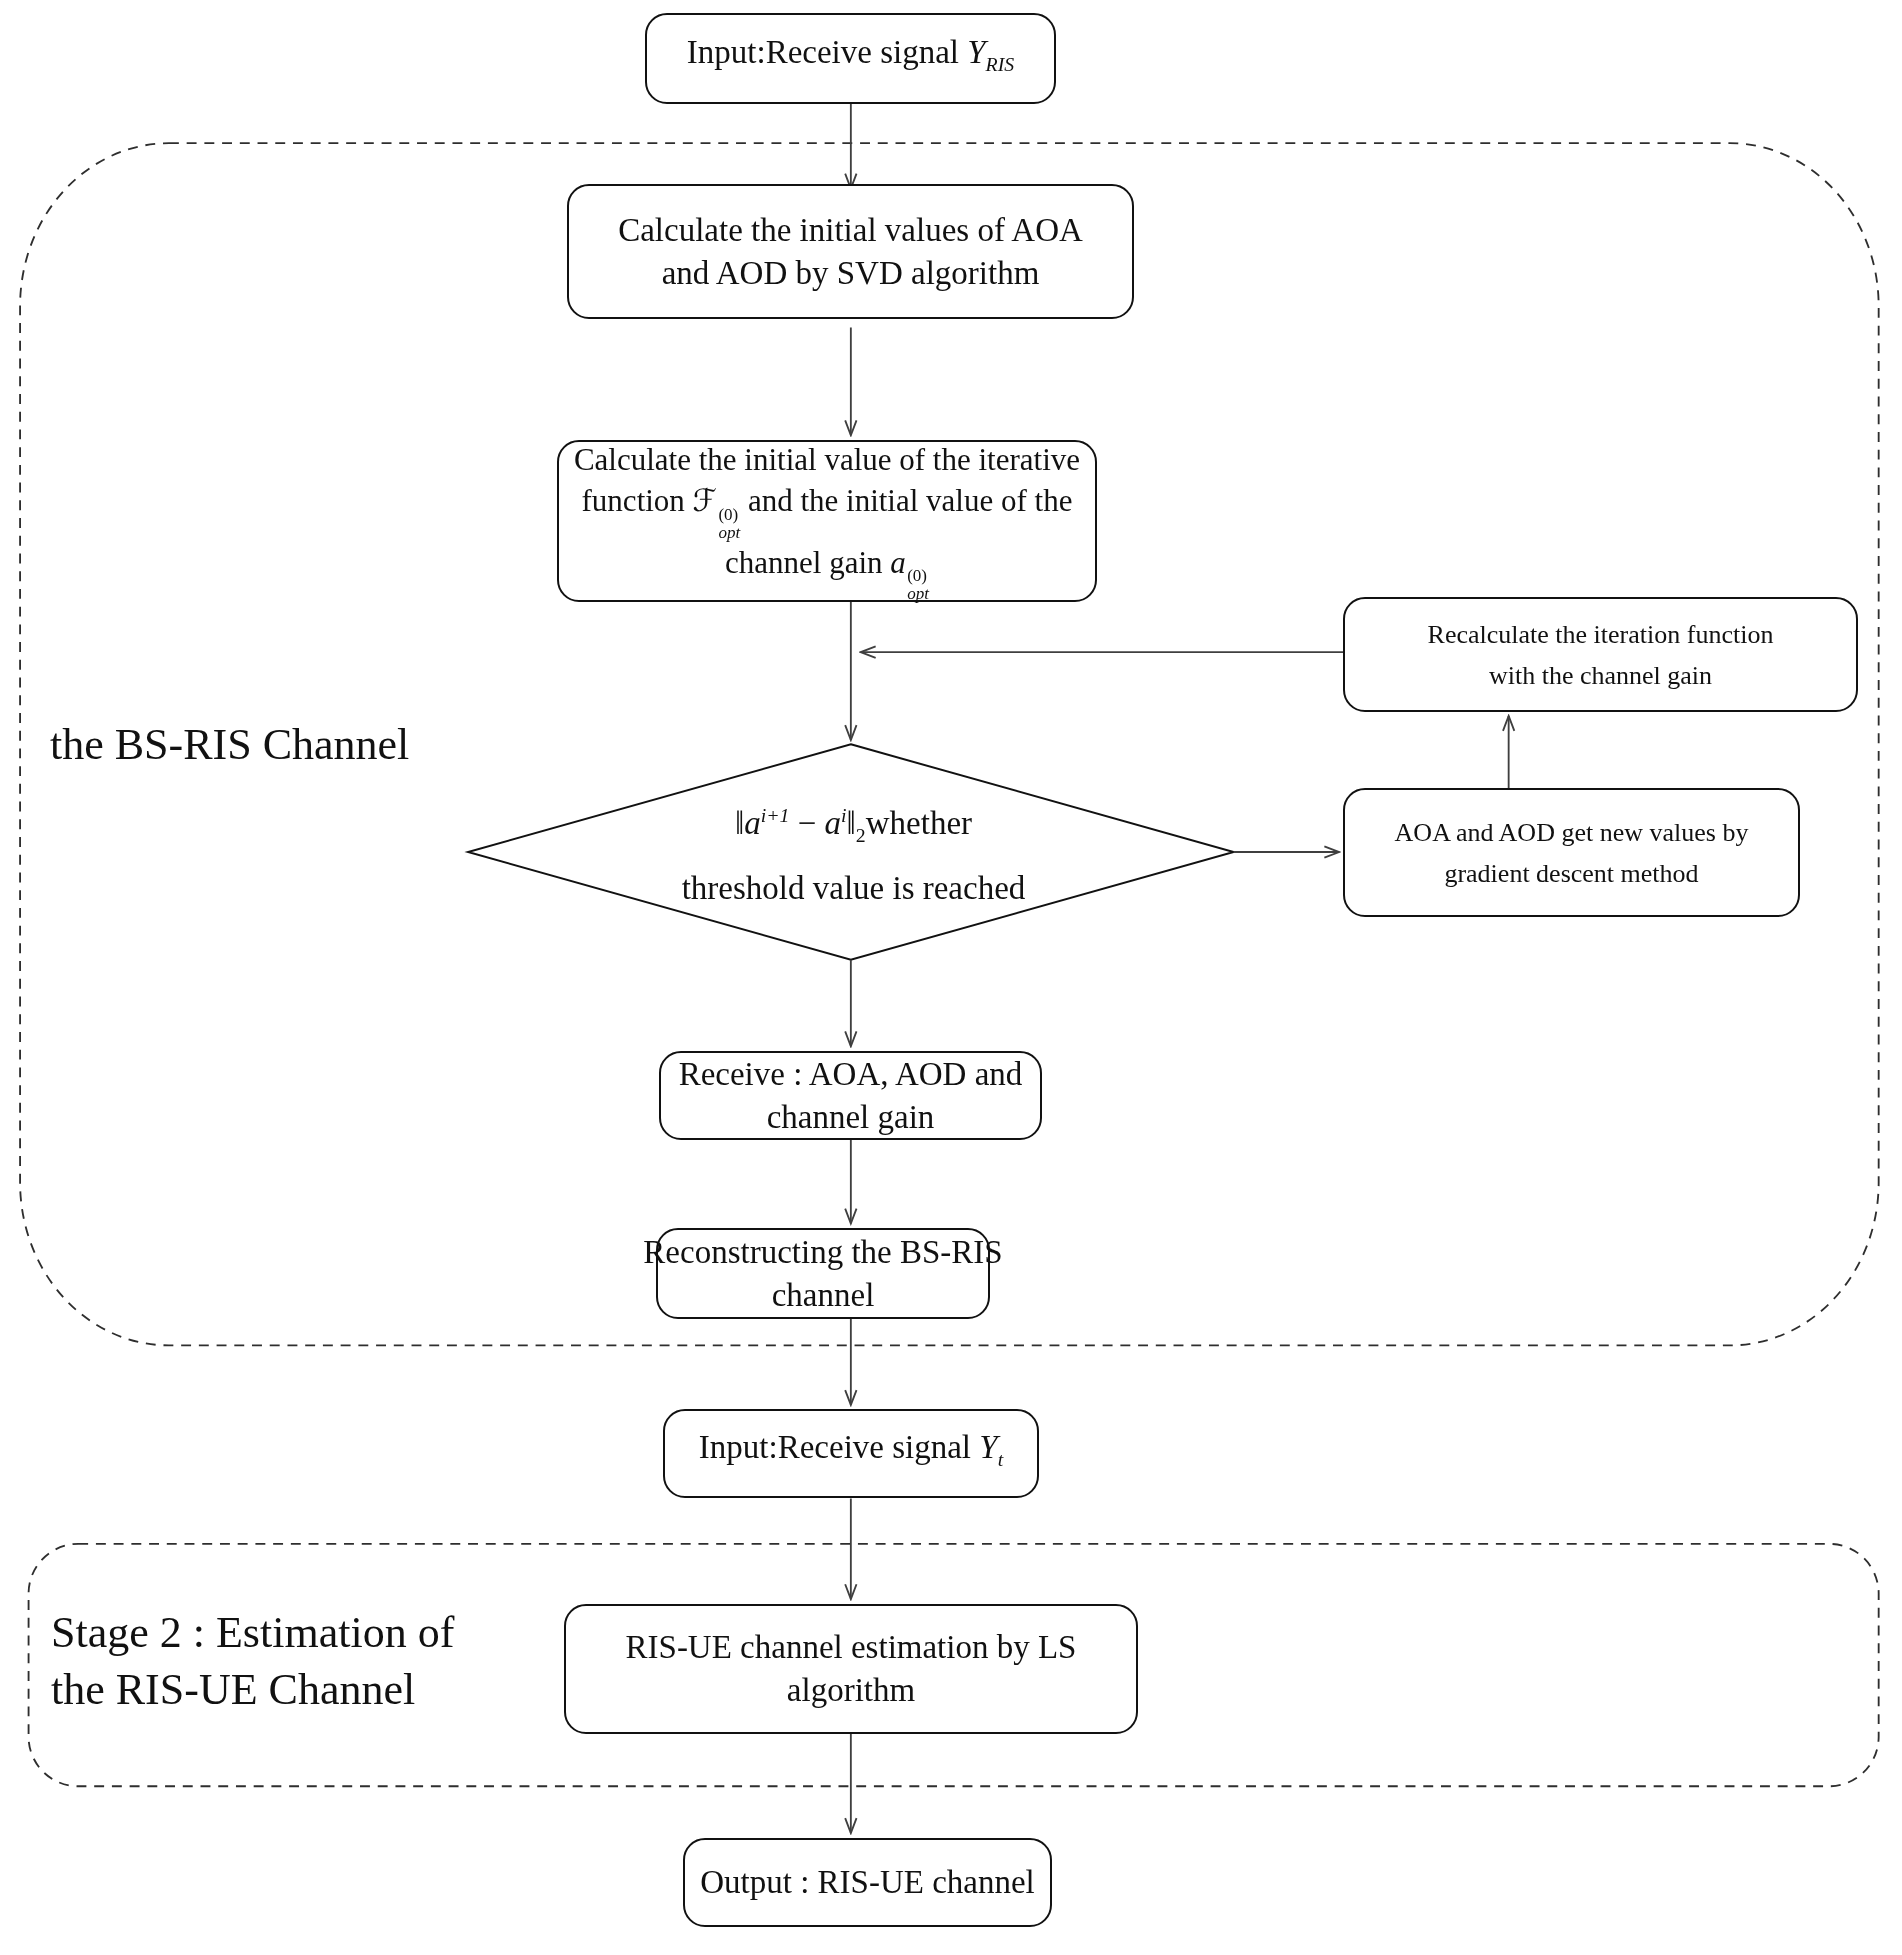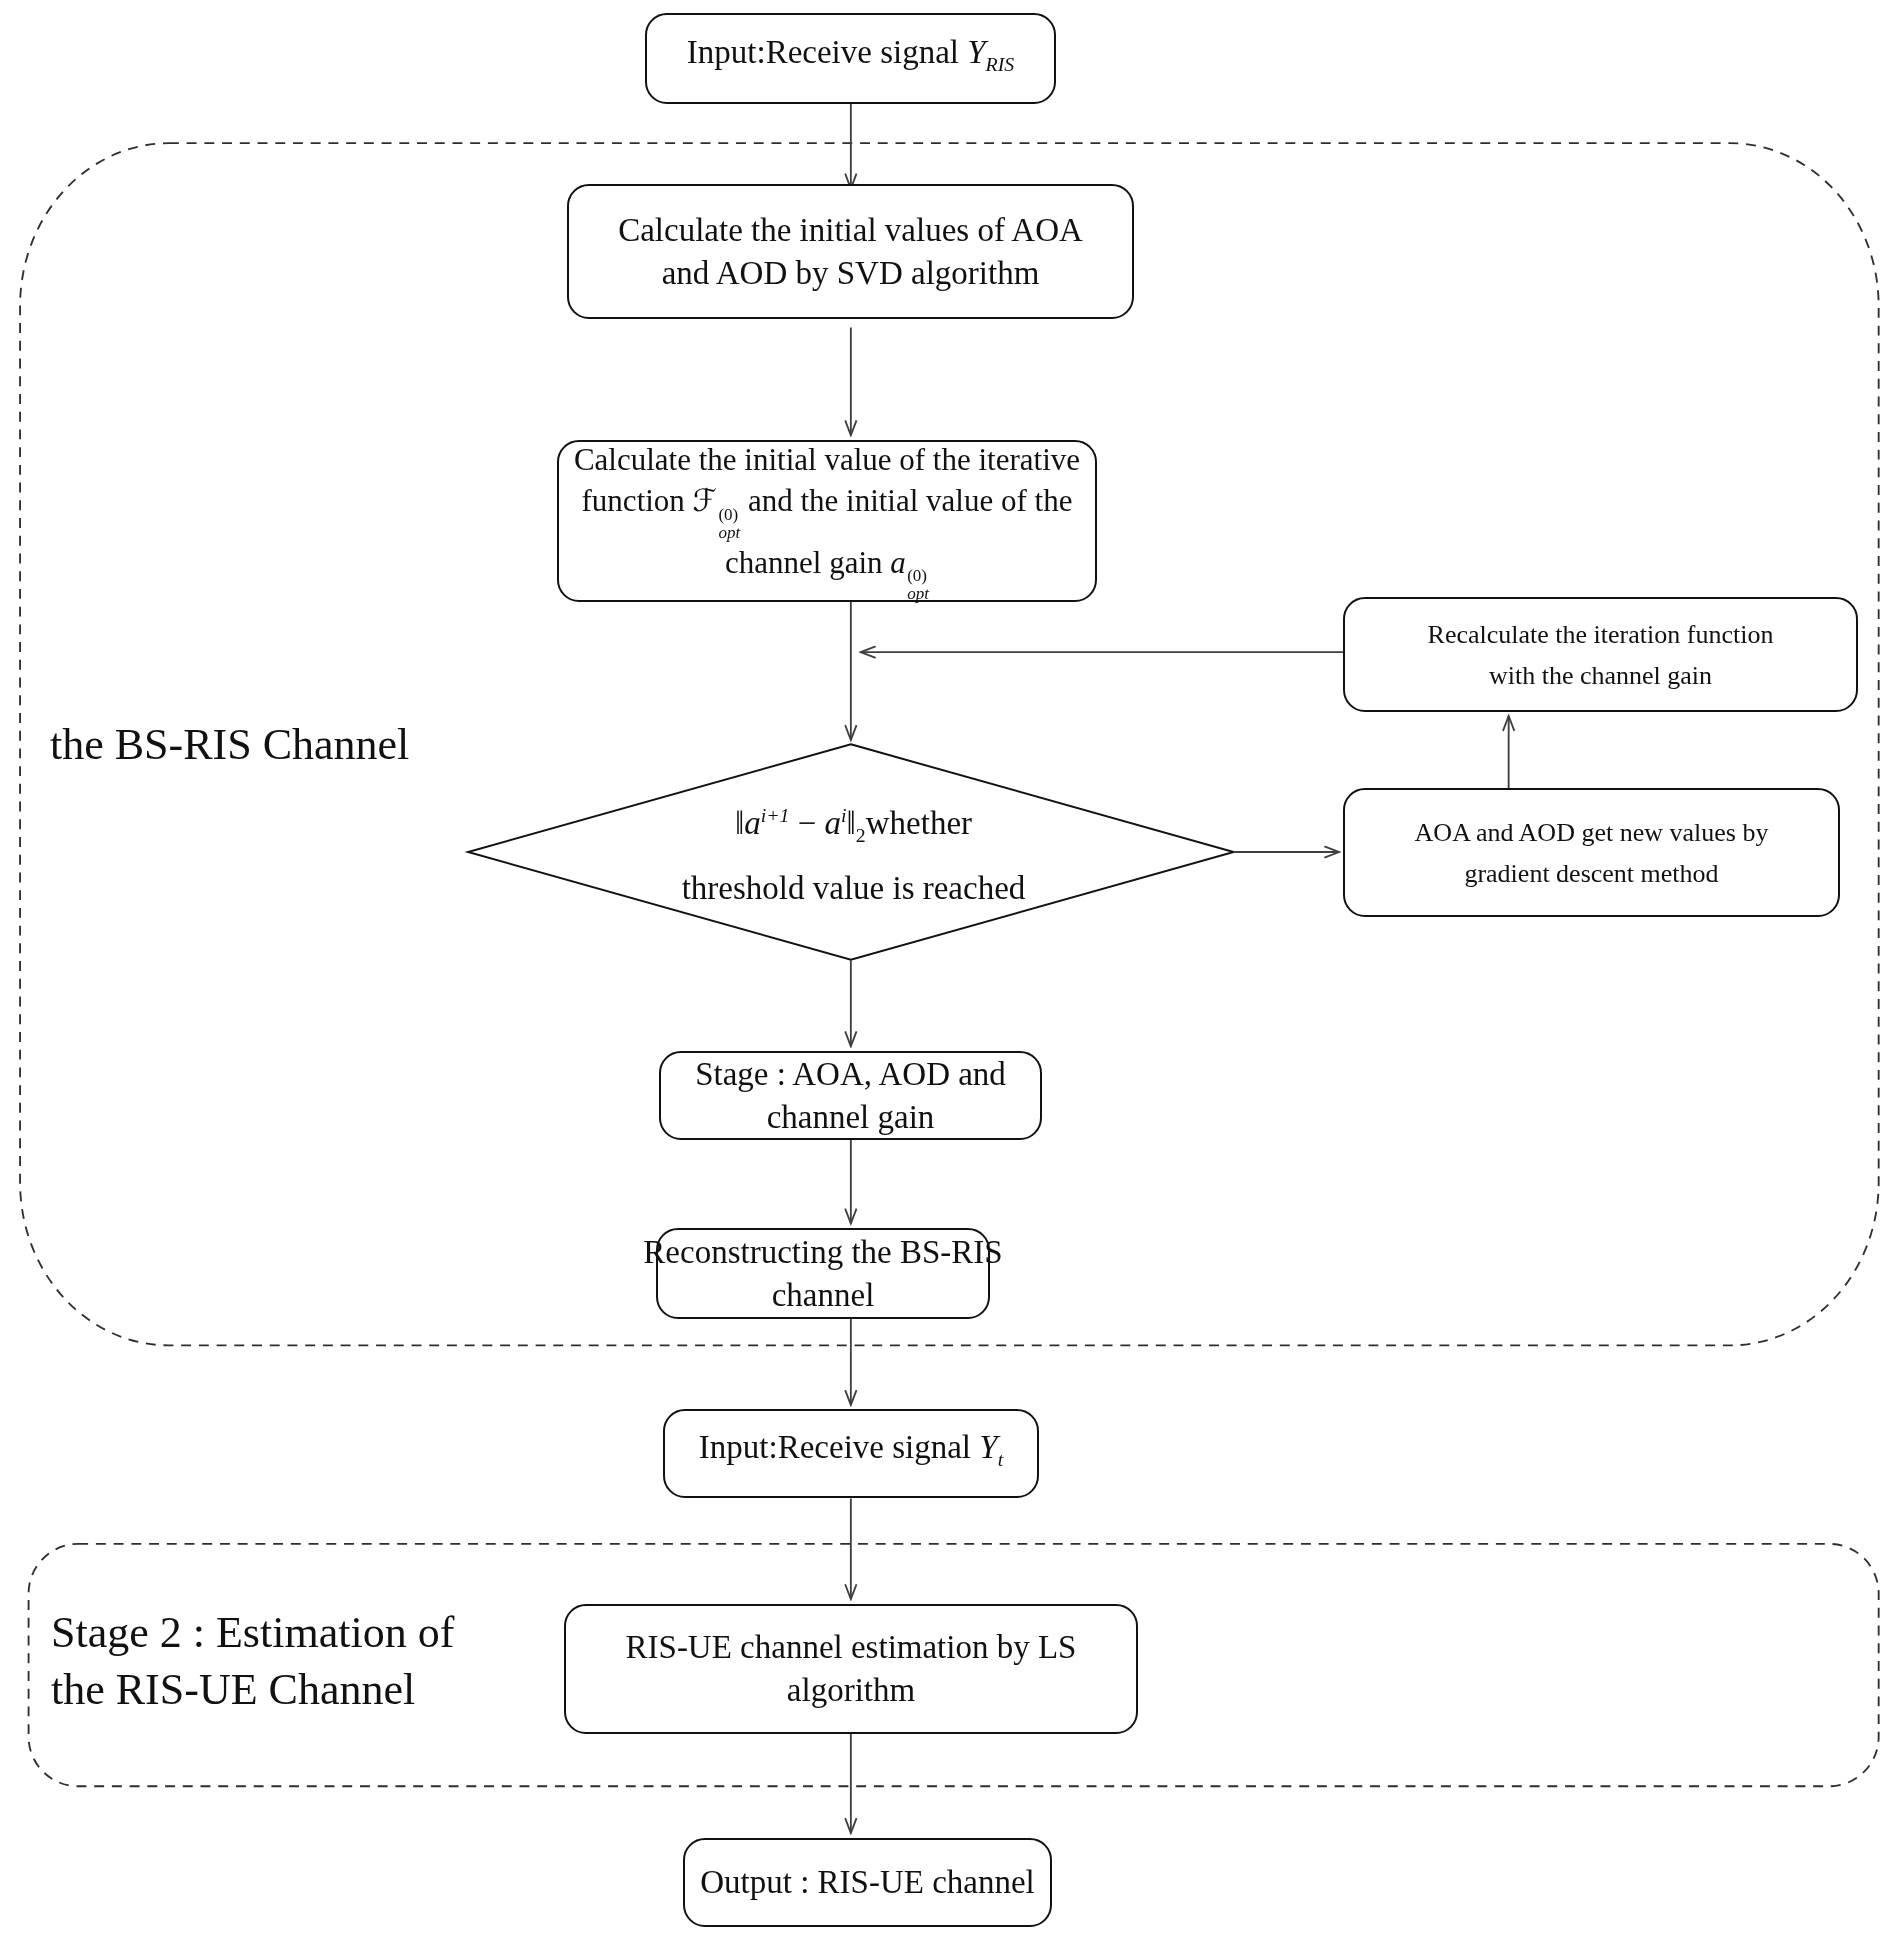--- a/index.html
+++ b/index.html
@@ -86,26 +86,26 @@
 </div>
 
 <div class="dtext" style="left:560px;top:778px;width:587px;height:147px;">
   <div><span>‖</span><span class="seg-i">a</span><span class="seg-isup">i+1</span><span> − </span><span class="seg-i">a</span><span class="seg-isup">i</span><span>‖</span><span class="seg-sub">2</span><span>whether</span><br><span>threshold value is reached</span></div>
 </div>
 
 <div class="node side" style="left:1343px;top:597px;width:515px;height:115px;">
   <div><span>Recalculate the iteration function</span><br><span>with the channel gain</span></div>
 </div>
 
-<div class="node side" style="left:1343px;top:788px;width:497px;height:129px;">
+<div class="node side" style="left:1343px;top:788px;width:457px;height:129px;">
   <div><span>AOA and AOD get new values by</span><br><span>gradient descent method</span></div>
 </div>
 
 <div class="node" style="left:659px;top:1051px;width:383px;height:89px;">
-  <div><span>Stage : AOA, AOD and</span><br><span>channel gain</span></div>
+  <div><span>Receive : AOA, AOD and</span><br><span>channel gain</span></div>
 </div>
 
 <div class="node" style="left:656px;top:1228px;width:334px;height:91px;">
   <div><span>Reconstructing the BS-RIS</span><br><span>channel</span></div>
 </div>
 
 <div class="node" style="left:663px;top:1409px;width:376px;height:89px;">
   <div><span>Input:Receive signal </span><span class="seg-i">Y</span><span class="seg-isub">t</span></div>
 </div>
 

